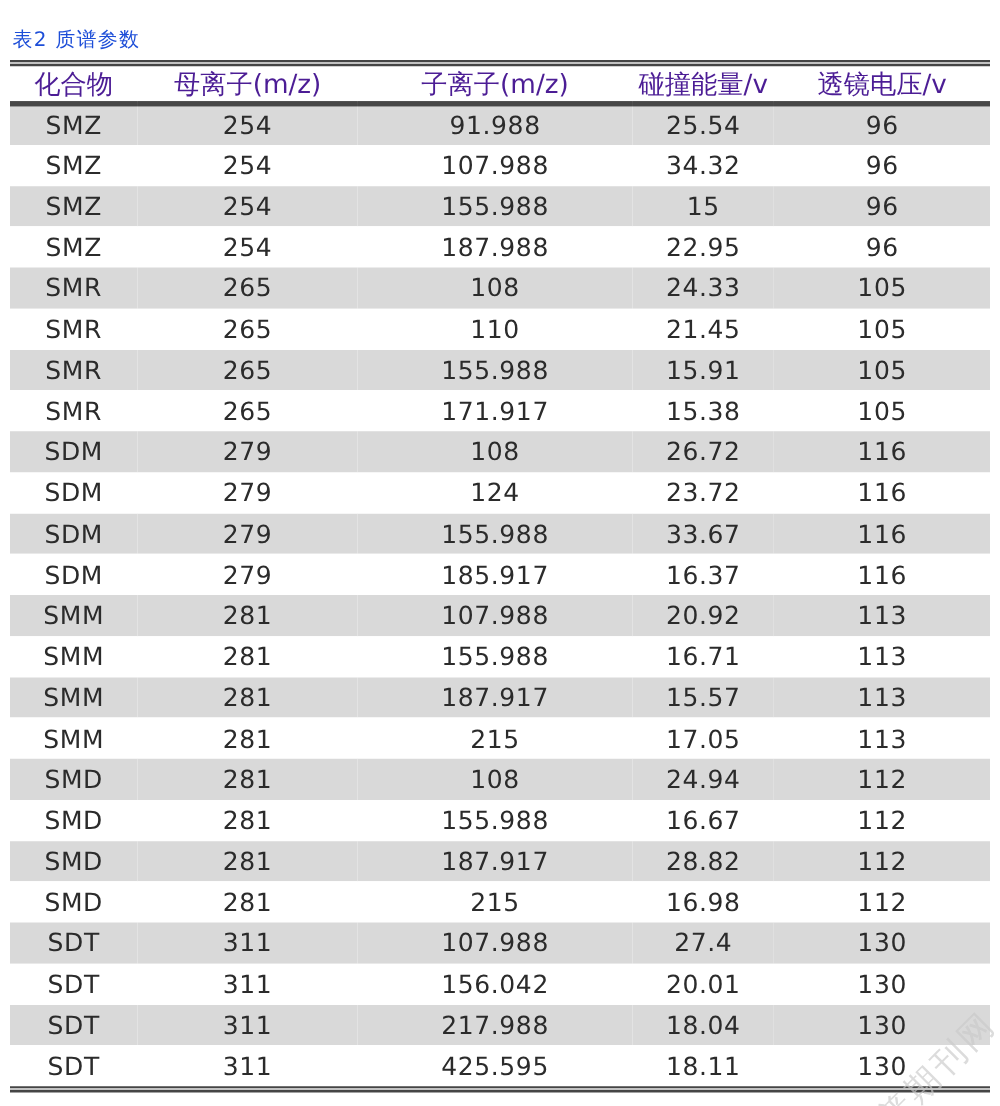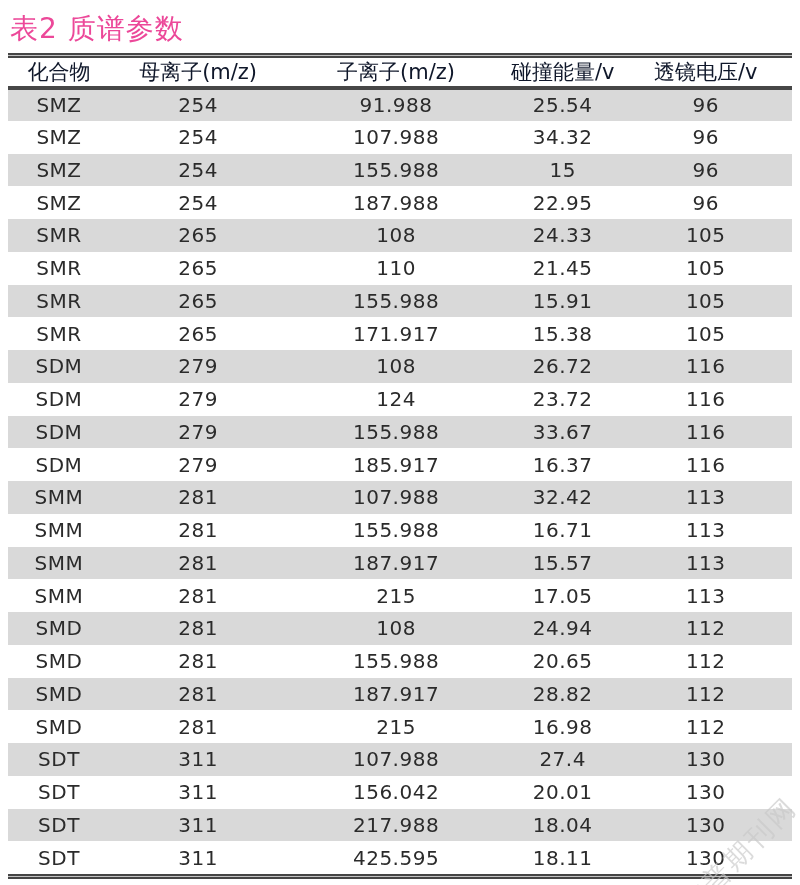--- a/index.html
+++ b/index.html
@@ -6,23 +6,23 @@
   html, body {
     width: 800px; height: 885px;
     background: #ffffff;
     font-family: "DejaVu Sans", "Liberation Sans", sans-serif;
     overflow: hidden;
     position: relative;
   }
   .page { position: relative; width: 800px; height: 885px; }
 
   .title {
-    margin: 10px 0 5px 10px;
-    font-size: 28px;
-    color: #ec4899;
+    margin: 22px 0 5px 10px;
+    font-size: 16px;
+    color: #1d4ed8;
     letter-spacing: 1px;
   }
 
   .table-wrap { margin: 0 8px; position: relative; }
 
   
   .rule {
     height: 5px;
     background: linear-gradient(to bottom,
       #454545 0px, #454545 1.8px,
@@ -31,21 +31,21 @@
   }
 
   table {
     width: 100%;
     border-collapse: collapse;
     table-layout: fixed;
   }
   thead th {
     font-size: 21px;
     font-weight: normal;
-    color: #0f172a;
+    color: #4c1d95;
     height: 30px;
     vertical-align: middle;
     text-align: center;
     border-bottom: 4px solid #474747;
     white-space: nowrap;
     padding: 0;
   }
   tbody td {
     font-size: 20px;
     color: #2b2b2b;
@@ -182,21 +182,21 @@
             <td>SDM</td>
             <td>279</td>
             <td>185.917</td>
             <td>16.37</td>
             <td>116</td>
           </tr>
           <tr class="shaded">
             <td>SMM</td>
             <td>281</td>
             <td>107.988</td>
-            <td>32.42</td>
+            <td>20.92</td>
             <td>113</td>
           </tr>
           <tr class="plain">
             <td>SMM</td>
             <td>281</td>
             <td>155.988</td>
             <td>16.71</td>
             <td>113</td>
           </tr>
           <tr class="shaded">
@@ -217,21 +217,21 @@
             <td>SMD</td>
             <td>281</td>
             <td>108</td>
             <td>24.94</td>
             <td>112</td>
           </tr>
           <tr class="plain">
             <td>SMD</td>
             <td>281</td>
             <td>155.988</td>
-            <td>20.65</td>
+            <td>16.67</td>
             <td>112</td>
           </tr>
           <tr class="shaded">
             <td>SMD</td>
             <td>281</td>
             <td>187.917</td>
             <td>28.82</td>
             <td>112</td>
           </tr>
           <tr class="plain">

